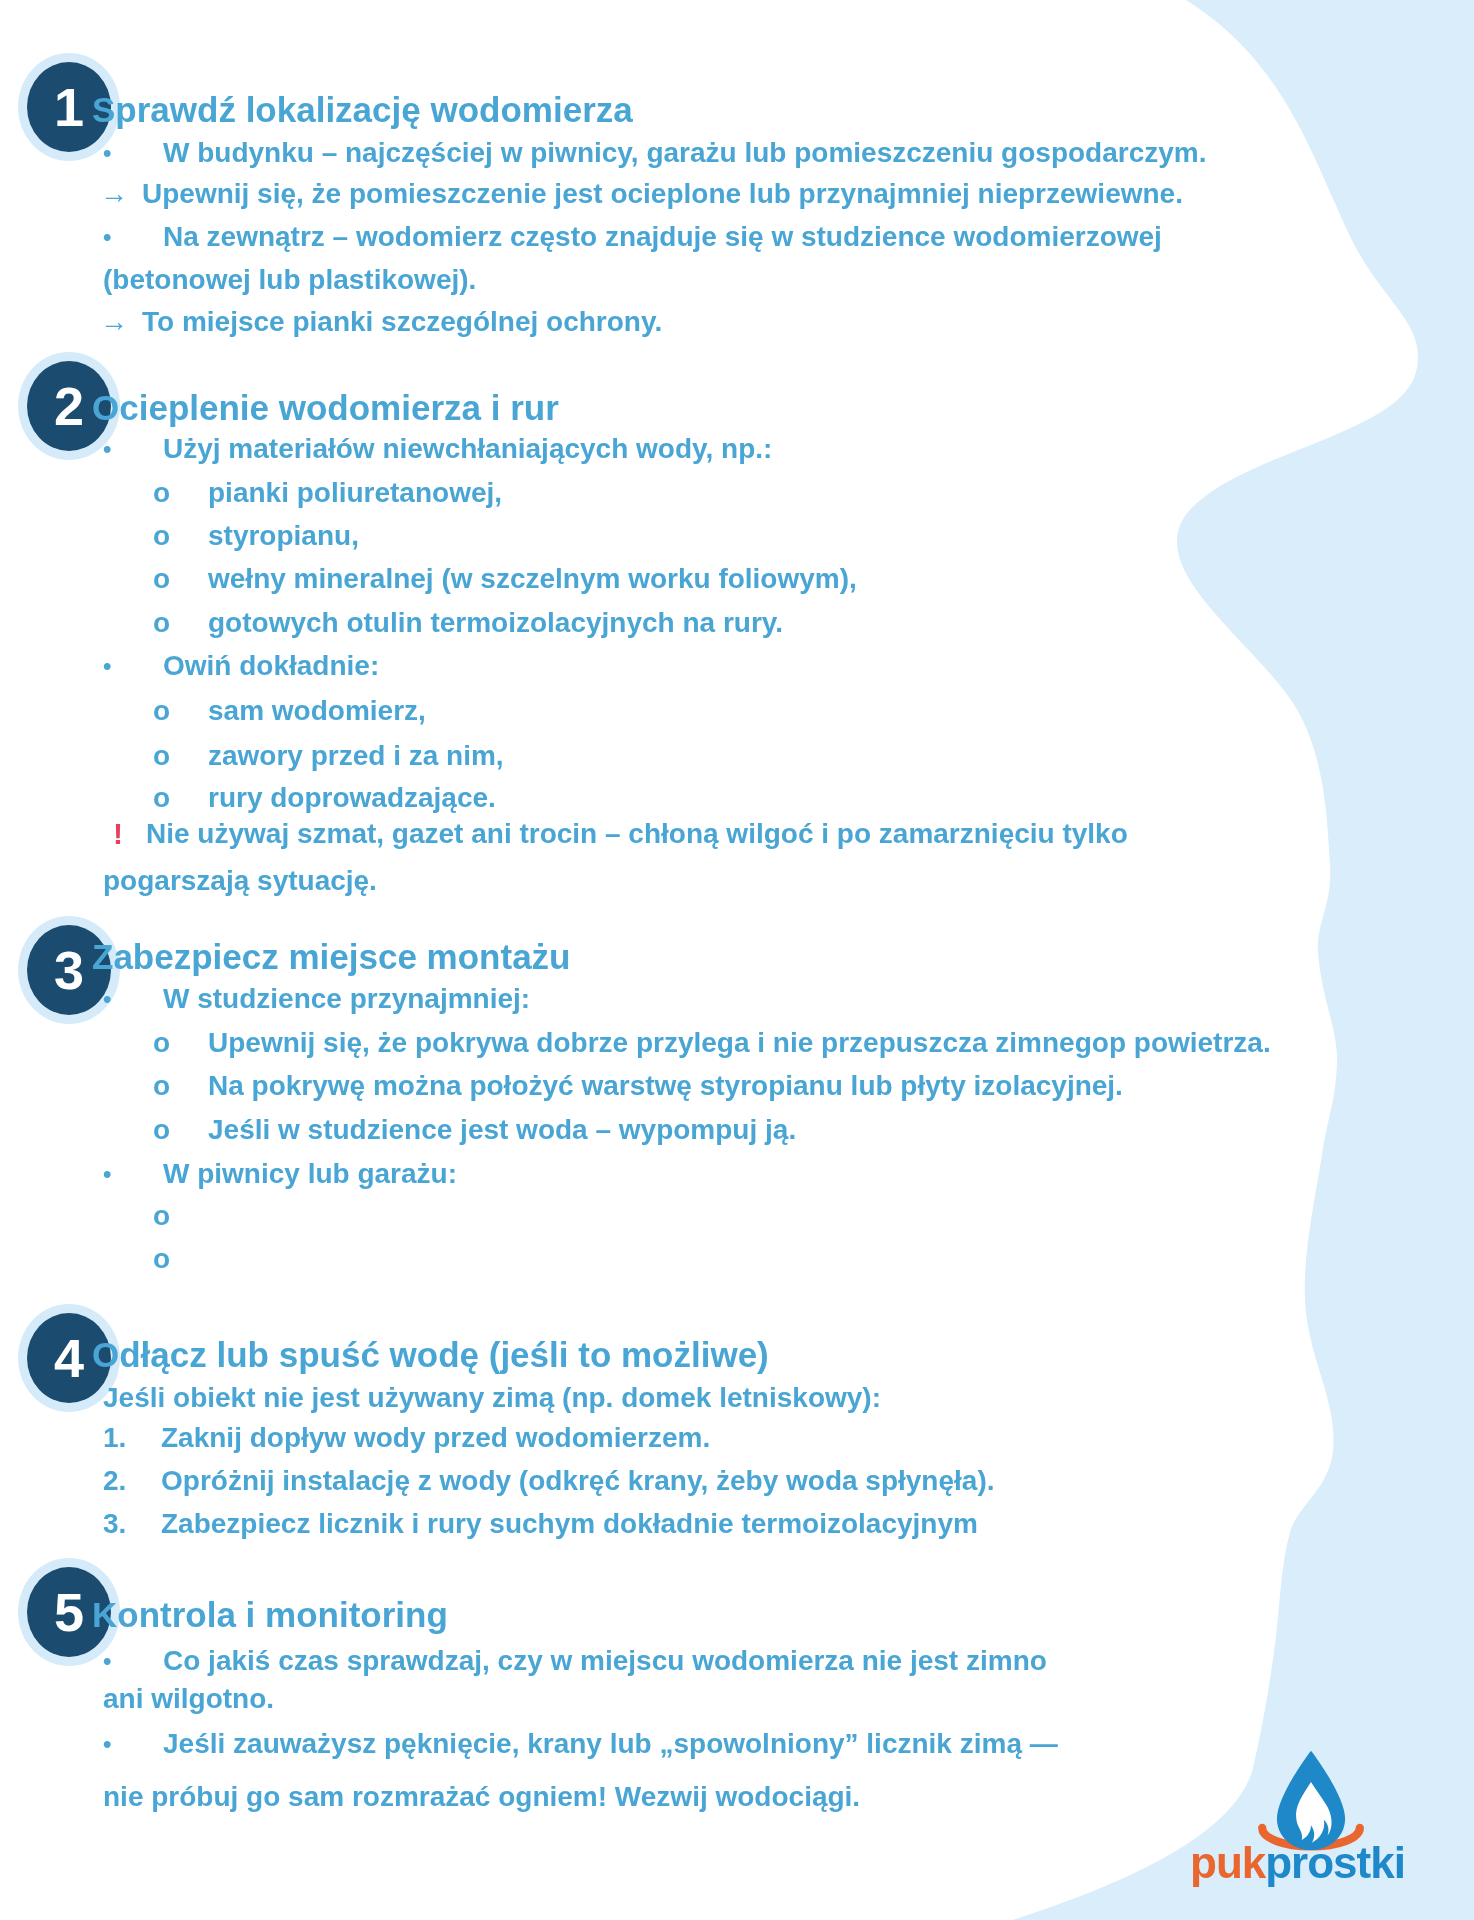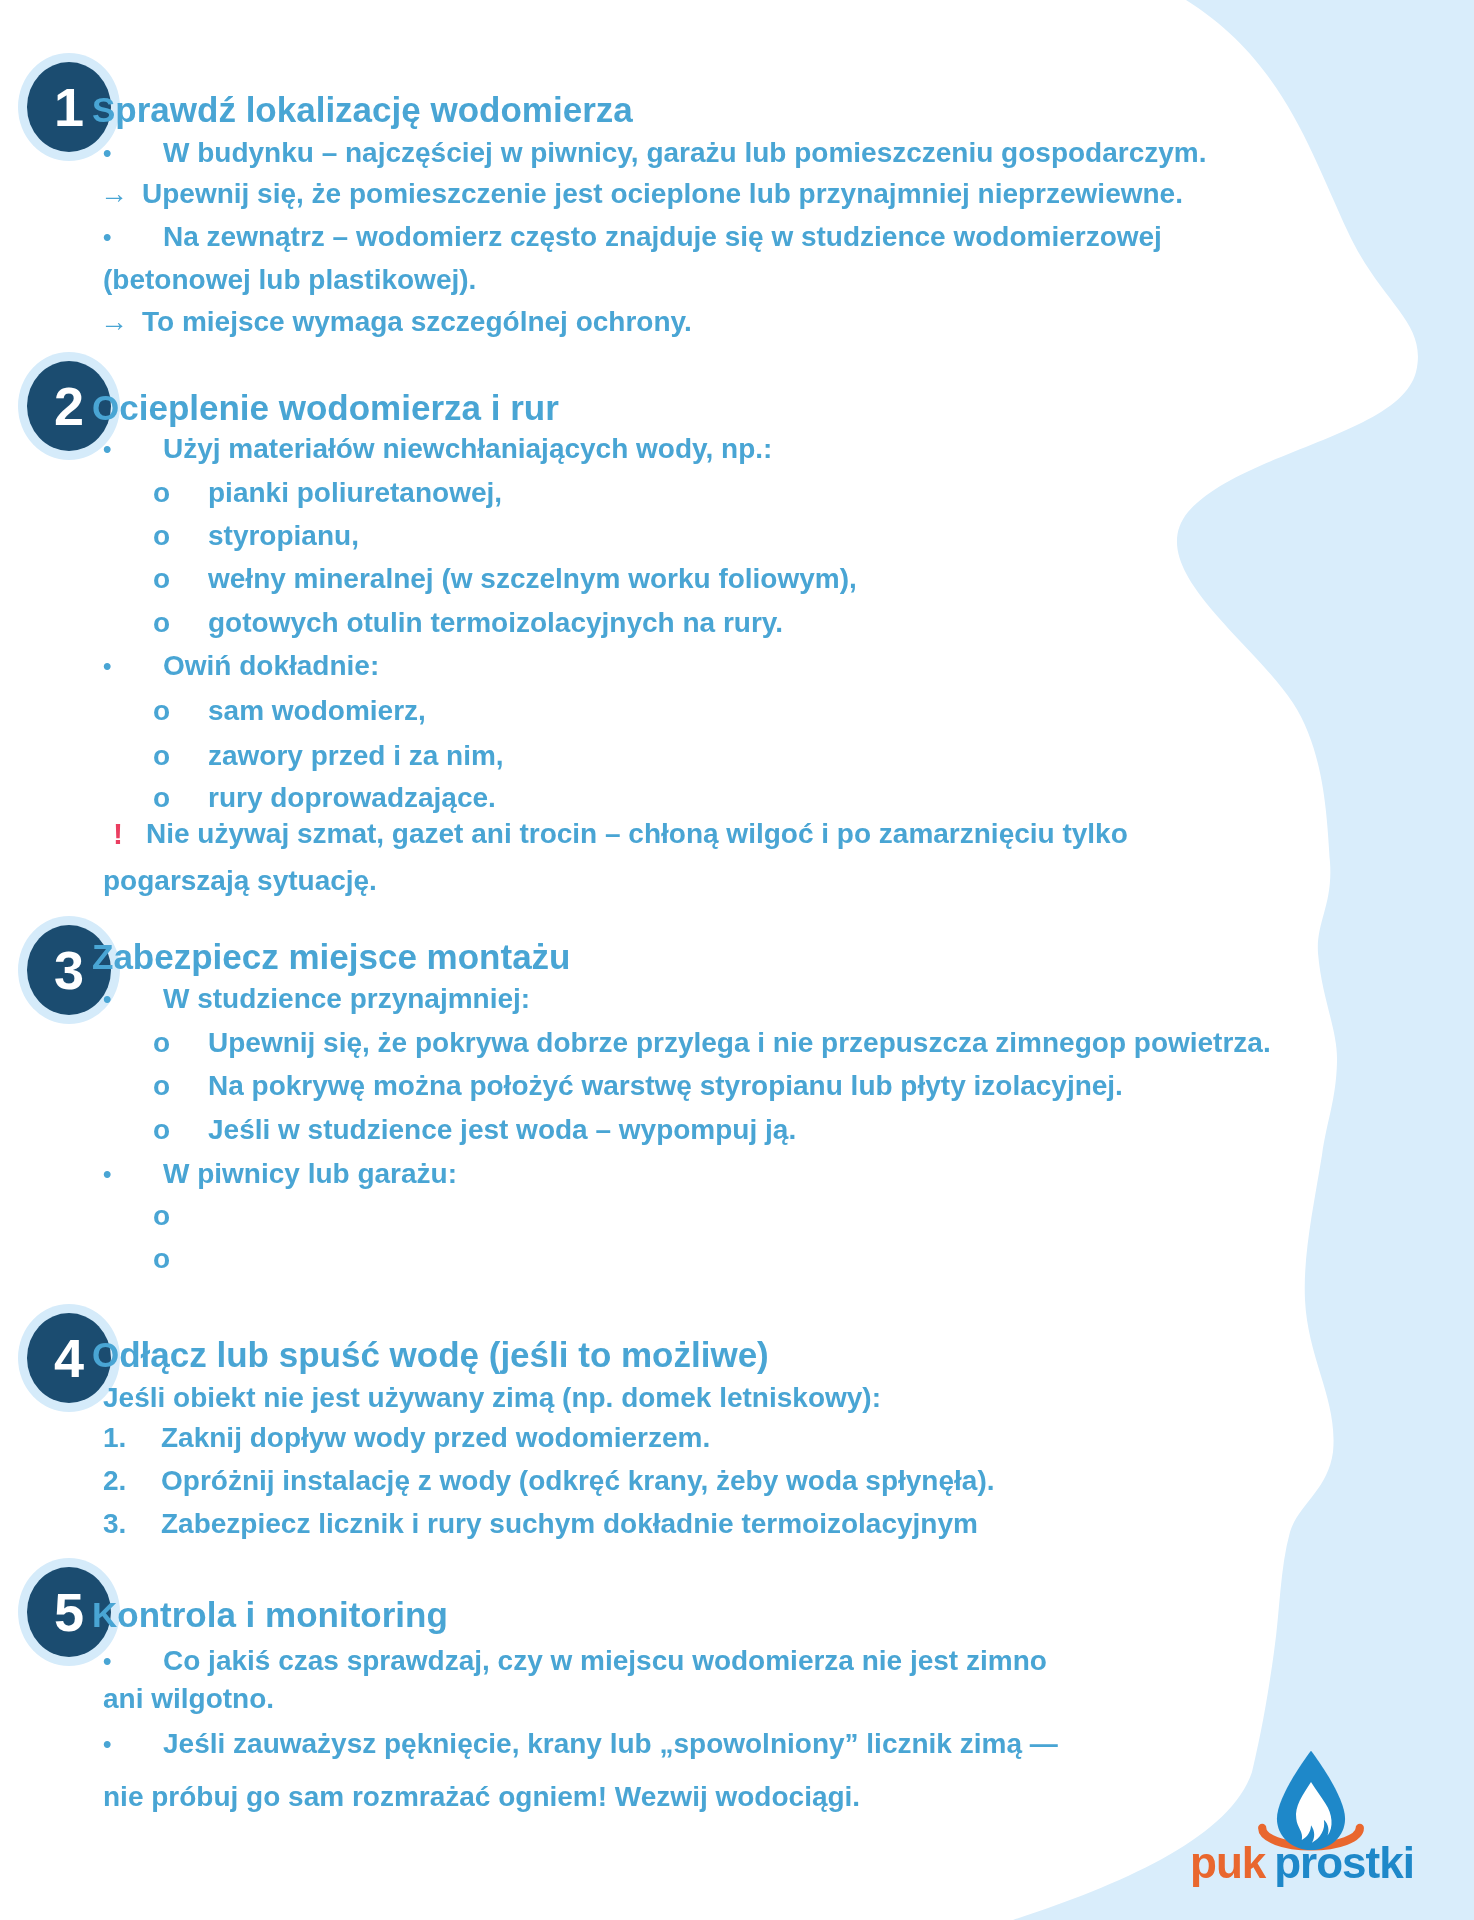--- a/index.html
+++ b/index.html
@@ -47,21 +47,21 @@
   .line.num{left:103px;}     .line.num .marker{width:58px;}
   .line.plain{left:103px;}
   .line.warn{left:113px;}    .line.warn .marker{width:33px;color:var(--warn-red);font-size:30px;}
   
   .logo-icon{position:absolute;left:1251px;top:1747px;}
   .logo-text{
     position:absolute;left:1190px;top:1838px;
     font-size:44px;font-weight:700;letter-spacing:-1px;white-space:pre;
   }
   .logo-text .lo{color:var(--logo-orange);}
-  .logo-text .lb{color:var(--logo-blue);margin-left:9px;}
+  .logo-text .lb{color:var(--logo-blue);}
 </style>
 </head>
 <body>
 
 <div class="page">
 
   <svg class="bg" viewBox="0 0 1474 1920" preserveAspectRatio="none" aria-hidden="true">
     <path fill="#d9edfb" d="
       M 1186,0
       C 1282,60 1310,150 1348,232
@@ -83,21 +83,21 @@
 
   <main>
       <div class="badge" style="top: 62px;">
         <span>1</span>
       </div>
       <div class="sec-title" style="top: 92px;">Sprawdź lokalizację wodomierza</div>
       <div class="line bullet" style="top: 136px;"><span class="marker">•</span><span class="txt">W budynku – najczęściej w piwnicy, garażu lub pomieszczeniu gospodarczym.</span></div>
       <div class="line arrow" style="top: 177px;"><span class="marker">→</span><span class="txt">Upewnij się, że pomieszczenie jest ocieplone lub przynajmniej nieprzewiewne.</span></div>
       <div class="line bullet" style="top: 220px;"><span class="marker">•</span><span class="txt">Na zewnątrz – wodomierz często znajduje się w studzience wodomierzowej</span></div>
       <div class="line plain" style="top: 263px;"><span class="txt">(betonowej lub plastikowej).</span></div>
-      <div class="line arrow" style="top: 305px;"><span class="marker">→</span><span class="txt">To miejsce wymaga szczególnej ochrony.</span></div>
+      <div class="line arrow" style="top: 305px;"><span class="marker">→</span><span class="txt">To miejsce pianki szczególnej ochrony.</span></div>
       <div class="badge" style="top: 361px;">
         <span>2</span>
       </div>
       <div class="sec-title" style="top: 390px;">Ocieplenie wodomierza i rur</div>
       <div class="line bullet" style="top: 432px;"><span class="marker">•</span><span class="txt">Użyj materiałów niewchłaniających wody, np.:</span></div>
       <div class="line sub" style="top: 476px;"><span class="marker">o</span><span class="txt">pianki poliuretanowej,</span></div>
       <div class="line sub" style="top: 519px;"><span class="marker">o</span><span class="txt">styropianu,</span></div>
       <div class="line sub" style="top: 562px;"><span class="marker">o</span><span class="txt">wełny mineralnej (w szczelnym worku foliowym),</span></div>
       <div class="line sub" style="top: 606px;"><span class="marker">o</span><span class="txt">gotowych otulin termoizolacyjnych na rury.</span></div>
       <div class="line bullet" style="top: 649px;"><span class="marker">•</span><span class="txt">Owiń dokładnie:</span></div>

